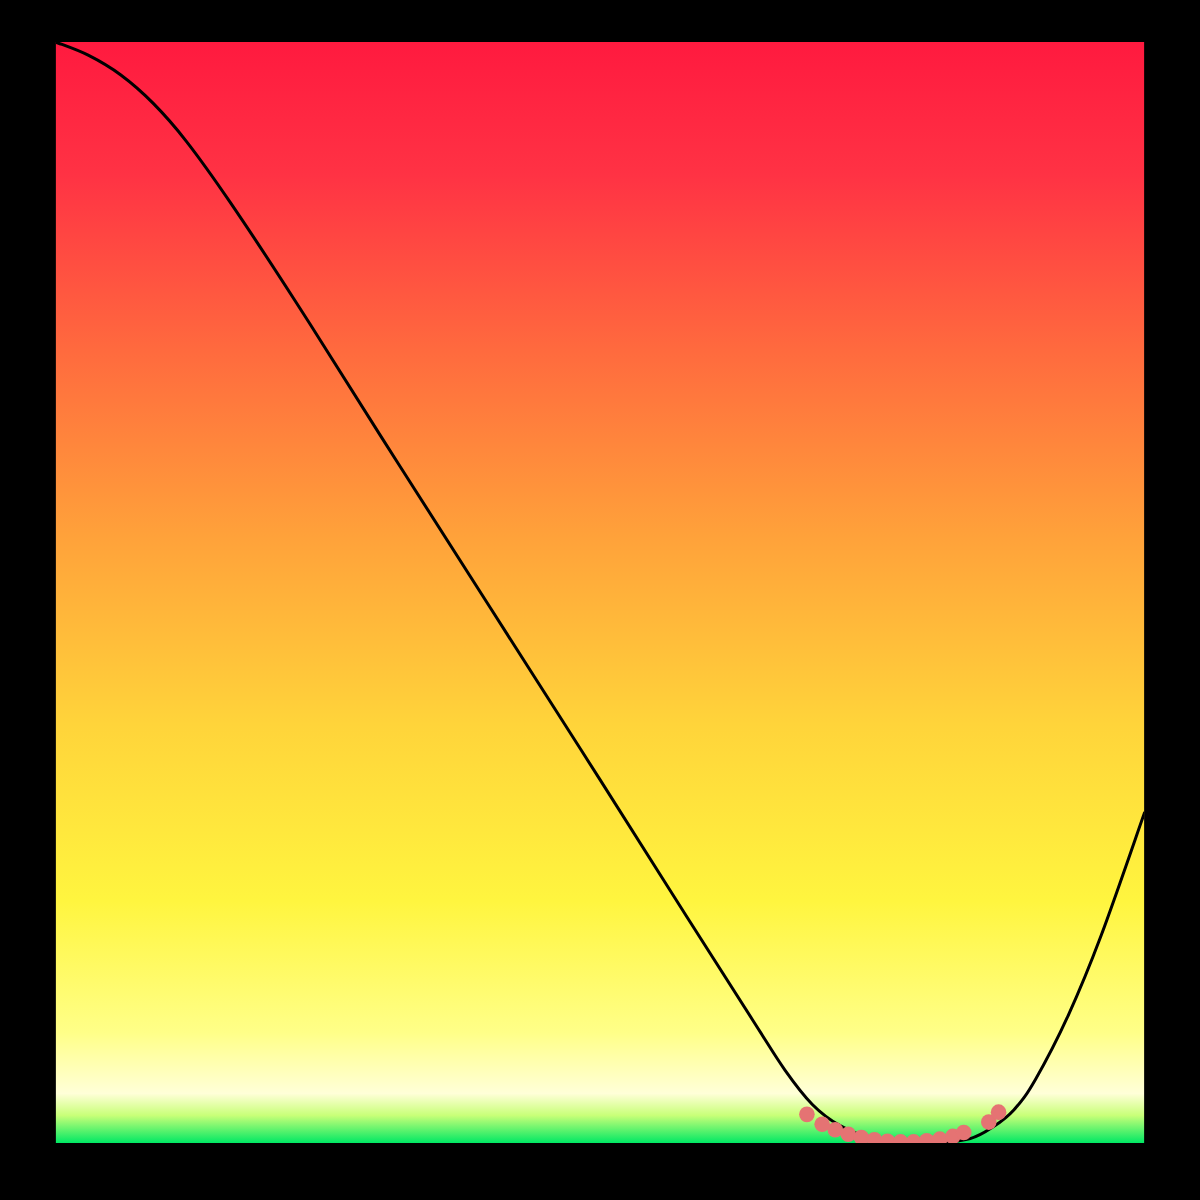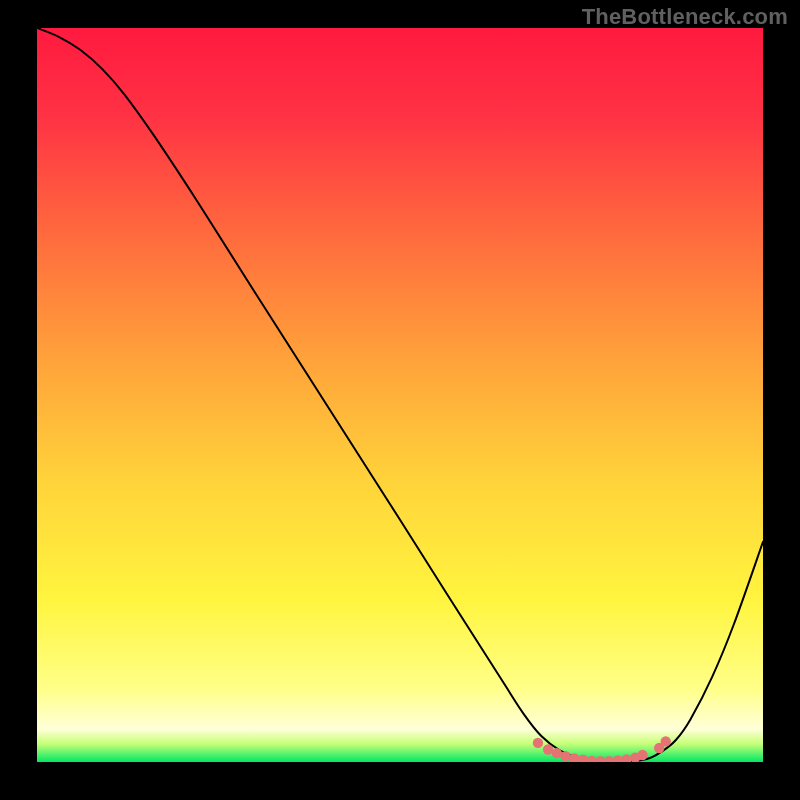--- a/index.html
+++ b/index.html
@@ -22,21 +22,20 @@
     top: 28px;
     width: 726px;
     height: 734px;
     overflow: hidden;
   }
   svg { display: block; }
 </style>
 </head>
 <body>
 <div class="canvas">
-  <div class="watermark">TheBottleneck.com</div>
   <div class="plot-wrap">
     <svg id="chart-svg" width="726" height="734" viewBox="0 0 726 734" preserveAspectRatio="none">
         <defs>
           <linearGradient id="bg-grad" x1="0" y1="0" x2="0" y2="1">
             <stop offset="0%" stop-color="#ff1a3f"></stop>
             <stop offset="12%" stop-color="#ff3244"></stop>
             <stop offset="28.000000000000004%" stop-color="#ff6a3e"></stop>
             <stop offset="45%" stop-color="#ffa23a"></stop>
             <stop offset="62%" stop-color="#ffd43a"></stop>
             <stop offset="78%" stop-color="#fff53f"></stop>

